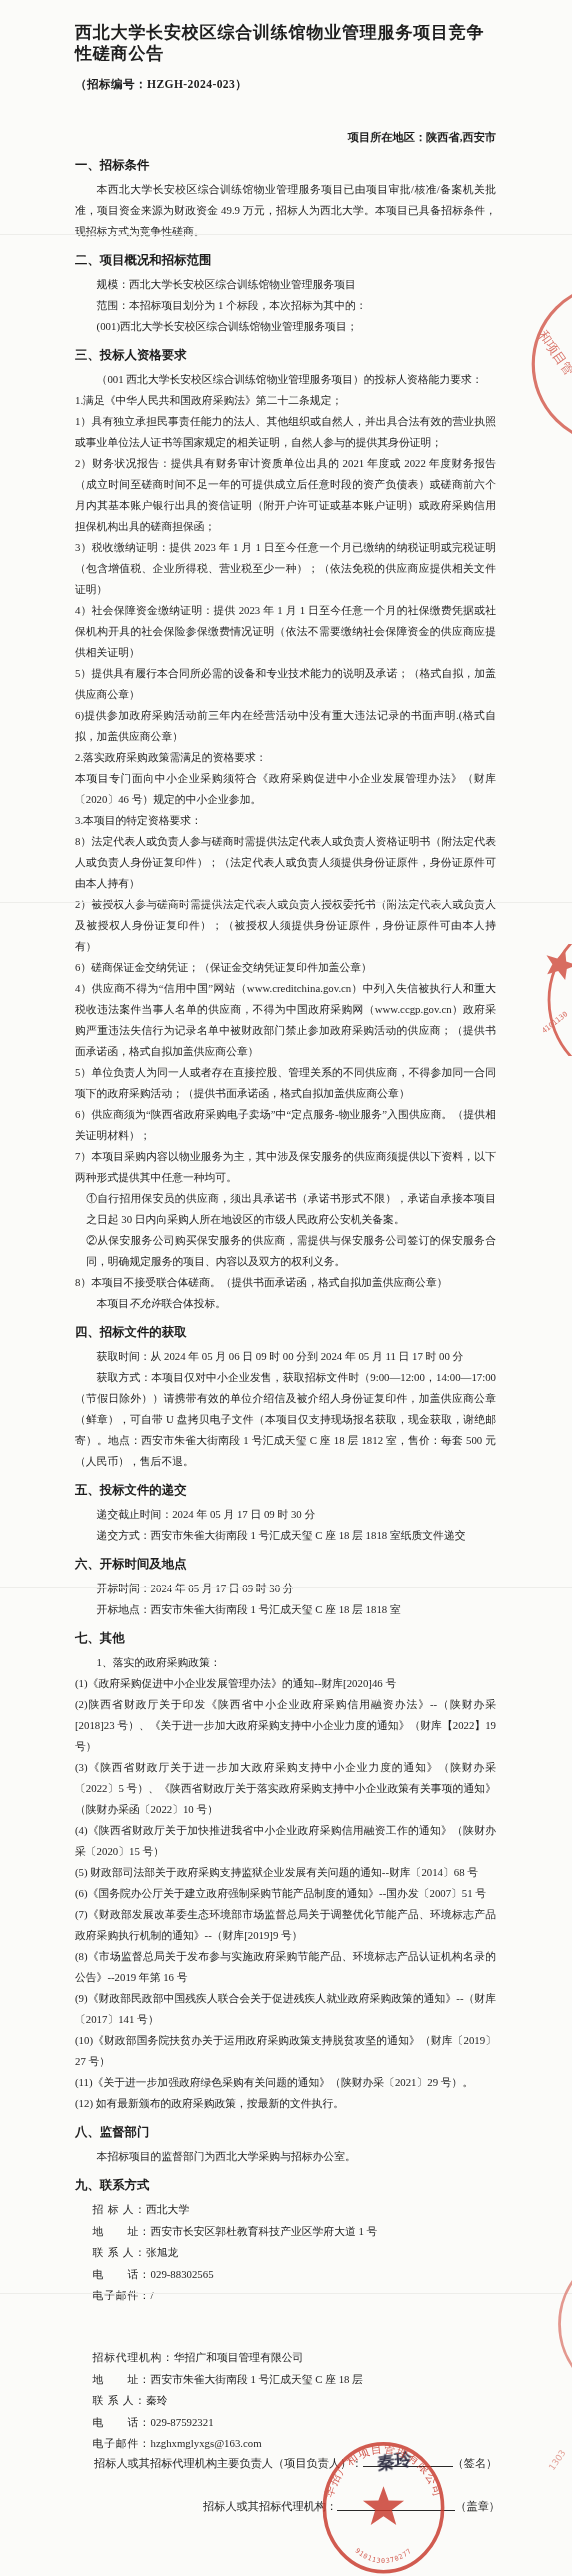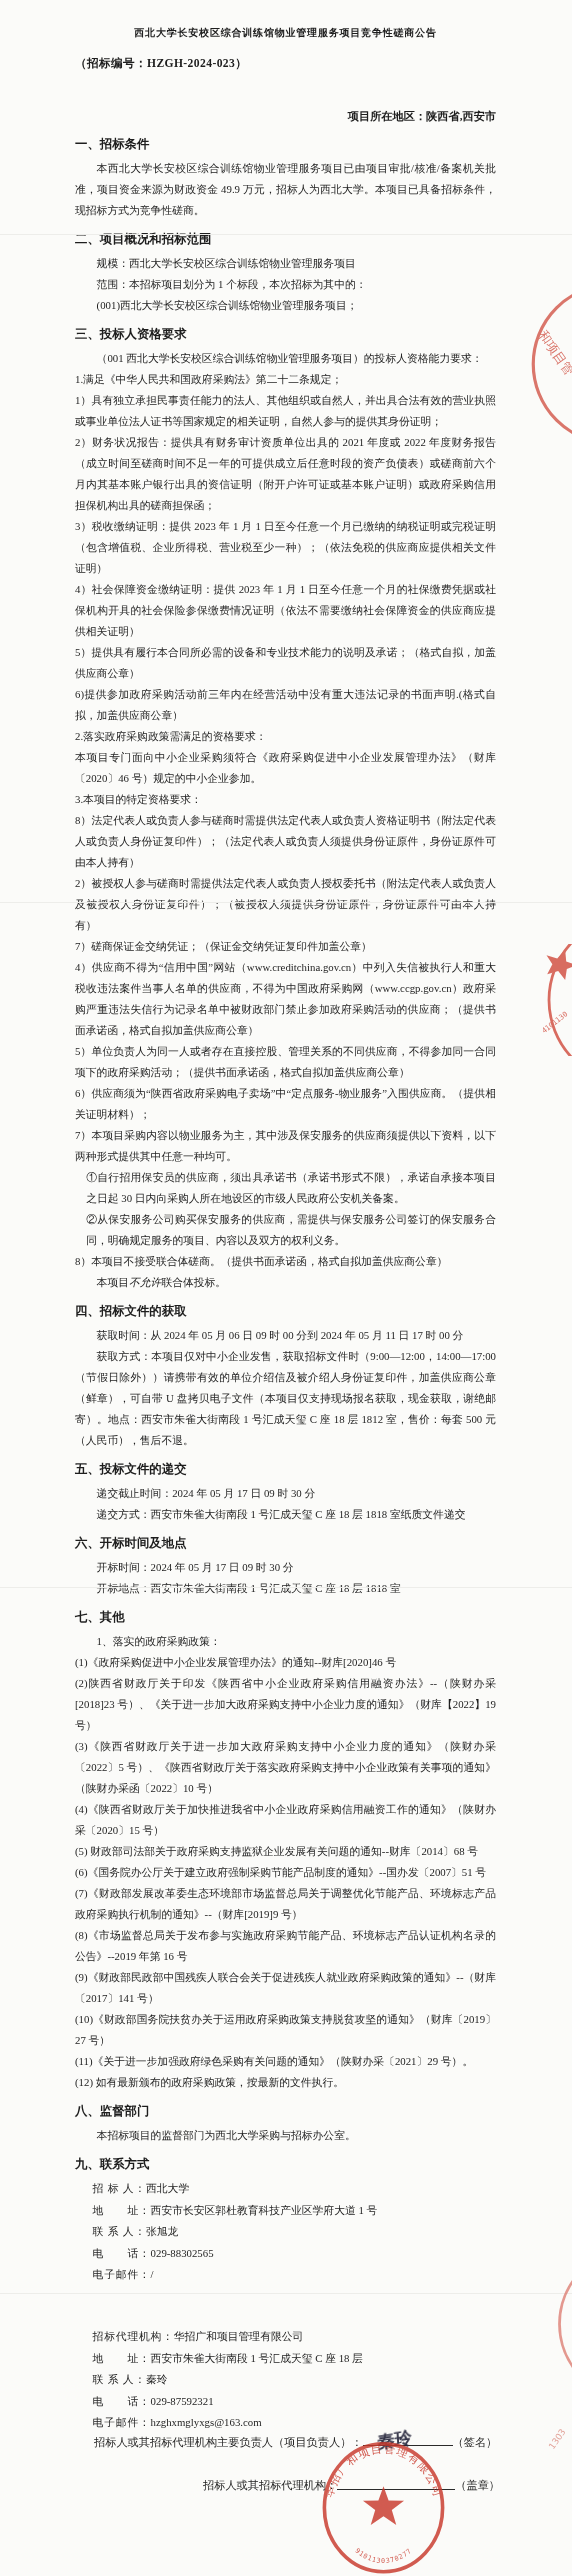--- a/index.html
+++ b/index.html
@@ -7,21 +7,21 @@
     position:relative;
     width:573px;height:2576px;
     margin:0 auto;
     background:#fbfbf9;
     color:#1e1e1e;
     font-family:"Liberation Serif","DejaVu Serif",serif;
     overflow:hidden;
     box-sizing:border-box;
     padding:17.6px 77px 0 75px;
   }
-  .doc-title{font-size:10px;font-weight:bold;text-align:center;margin:4.8px 0 0;letter-spacing:0.8px;line-height:21px;}
+  .doc-title{font-size:17px;font-weight:bold;margin:4.8px 0 0;letter-spacing:0.8px;line-height:21px;}
   .doc-subtitle{font-size:11.6px;font-weight:bold;margin-top:11.2px;line-height:17.6px;letter-spacing:0.4px;}
   .doc-location{font-size:11.2px;font-weight:bold;margin-top:35px;line-height:19px;text-align:right;}
   #sections{margin-top:3.2px;}
   .sec-heading{font-size:12.4px;font-weight:bold;line-height:21.6px;margin:8px 0 2.4px;}
   .para,.flush,.sub,.mixed{font-size:10.8px;line-height:21px;text-align:justify;}
   .para{text-indent:2em;}
   .sub{padding-left:11.2px;}
   .mixed{text-indent:2em;}
   .mixed em{font-style:italic;}
   .contact-row{font-size:10.8px;line-height:21.6px;padding-left:17.6px;}
@@ -71,21 +71,21 @@
       <div class="flush">2）财务状况报告：提供具有财务审计资质单位出具的 2021 年度或 2022 年度财务报告（成立时间至磋商时间不足一年的可提供成立后任意时段的资产负债表）或磋商前六个月内其基本账户银行出具的资信证明（附开户许可证或基本账户证明）或政府采购信用担保机构出具的磋商担保函；</div>
       <div class="flush">3）税收缴纳证明：提供 2023 年 1 月 1 日至今任意一个月已缴纳的纳税证明或完税证明（包含增值税、企业所得税、营业税至少一种）；（依法免税的供应商应提供相关文件证明）</div>
       <div class="flush">4）社会保障资金缴纳证明：提供 2023 年 1 月 1 日至今任意一个月的社保缴费凭据或社保机构开具的社会保险参保缴费情况证明（依法不需要缴纳社会保障资金的供应商应提供相关证明）</div>
       <div class="flush">5）提供具有履行本合同所必需的设备和专业技术能力的说明及承诺；（格式自拟，加盖供应商公章）</div>
       <div class="flush">6)提供参加政府采购活动前三年内在经营活动中没有重大违法记录的书面声明.(格式自拟，加盖供应商公章）</div>
       <div class="flush">2.落实政府采购政策需满足的资格要求：</div>
       <div class="flush">本项目专门面向中小企业采购须符合《政府采购促进中小企业发展管理办法》（财库〔2020〕46 号）规定的中小企业参加。</div>
       <div class="flush">3.本项目的特定资格要求：</div>
       <div class="flush">8）法定代表人或负责人参与磋商时需提供法定代表人或负责人资格证明书（附法定代表人或负责人身份证复印件）；（法定代表人或负责人须提供身份证原件，身份证原件可由本人持有）</div>
       <div class="flush">2）被授权人参与磋商时需提供法定代表人或负责人授权委托书（附法定代表人或负责人及被授权人身份证复印件）；（被授权人须提供身份证原件，身份证原件可由本人持有）</div>
-      <div class="flush">7）磋商保证金交纳凭证；（保证金交纳凭证复印件加盖公章）</div>
+      <div class="flush">6）磋商保证金交纳凭证；（保证金交纳凭证复印件加盖公章）</div>
       <div class="flush">4）供应商不得为“信用中国”网站（www.creditchina.gov.cn）中列入失信被执行人和重大税收违法案件当事人名单的供应商，不得为中国政府采购网（www.ccgp.gov.cn）政府采购严重违法失信行为记录名单中被财政部门禁止参加政府采购活动的供应商；（提供书面承诺函，格式自拟加盖供应商公章）</div>
       <div class="flush">5）单位负责人为同一人或者存在直接控股、管理关系的不同供应商，不得参加同一合同项下的政府采购活动；（提供书面承诺函，格式自拟加盖供应商公章）</div>
       <div class="flush">6）供应商须为“陕西省政府采购电子卖场”中“定点服务-物业服务”入围供应商。（提供相关证明材料）；</div>
       <div class="flush">7）本项目采购内容以物业服务为主，其中涉及保安服务的供应商须提供以下资料，以下两种形式提供其中任意一种均可。</div>
       <div class="sub">①自行招用保安员的供应商，须出具承诺书（承诺书形式不限），承诺自承接本项目之日起 30 日内向采购人所在地设区的市级人民政府公安机关备案。</div>
       <div class="sub">②从保安服务公司购买保安服务的供应商，需提供与保安服务公司签订的保安服务合同，明确规定服务的项目、内容以及双方的权利义务。</div>
       <div class="flush">8）本项目不接受联合体磋商。（提供书面承诺函，格式自拟加盖供应商公章）</div>
       <div class="mixed"><span>本项目</span><em>不允许</em><span>联合体投标。</span></div>
       <div class="sec-heading">四、招标文件的获取</div>
       <div class="para">获取时间：从 2024 年 05 月 06 日 09 时 00 分到 2024 年 05 月 11 日 17 时 00 分</div>

